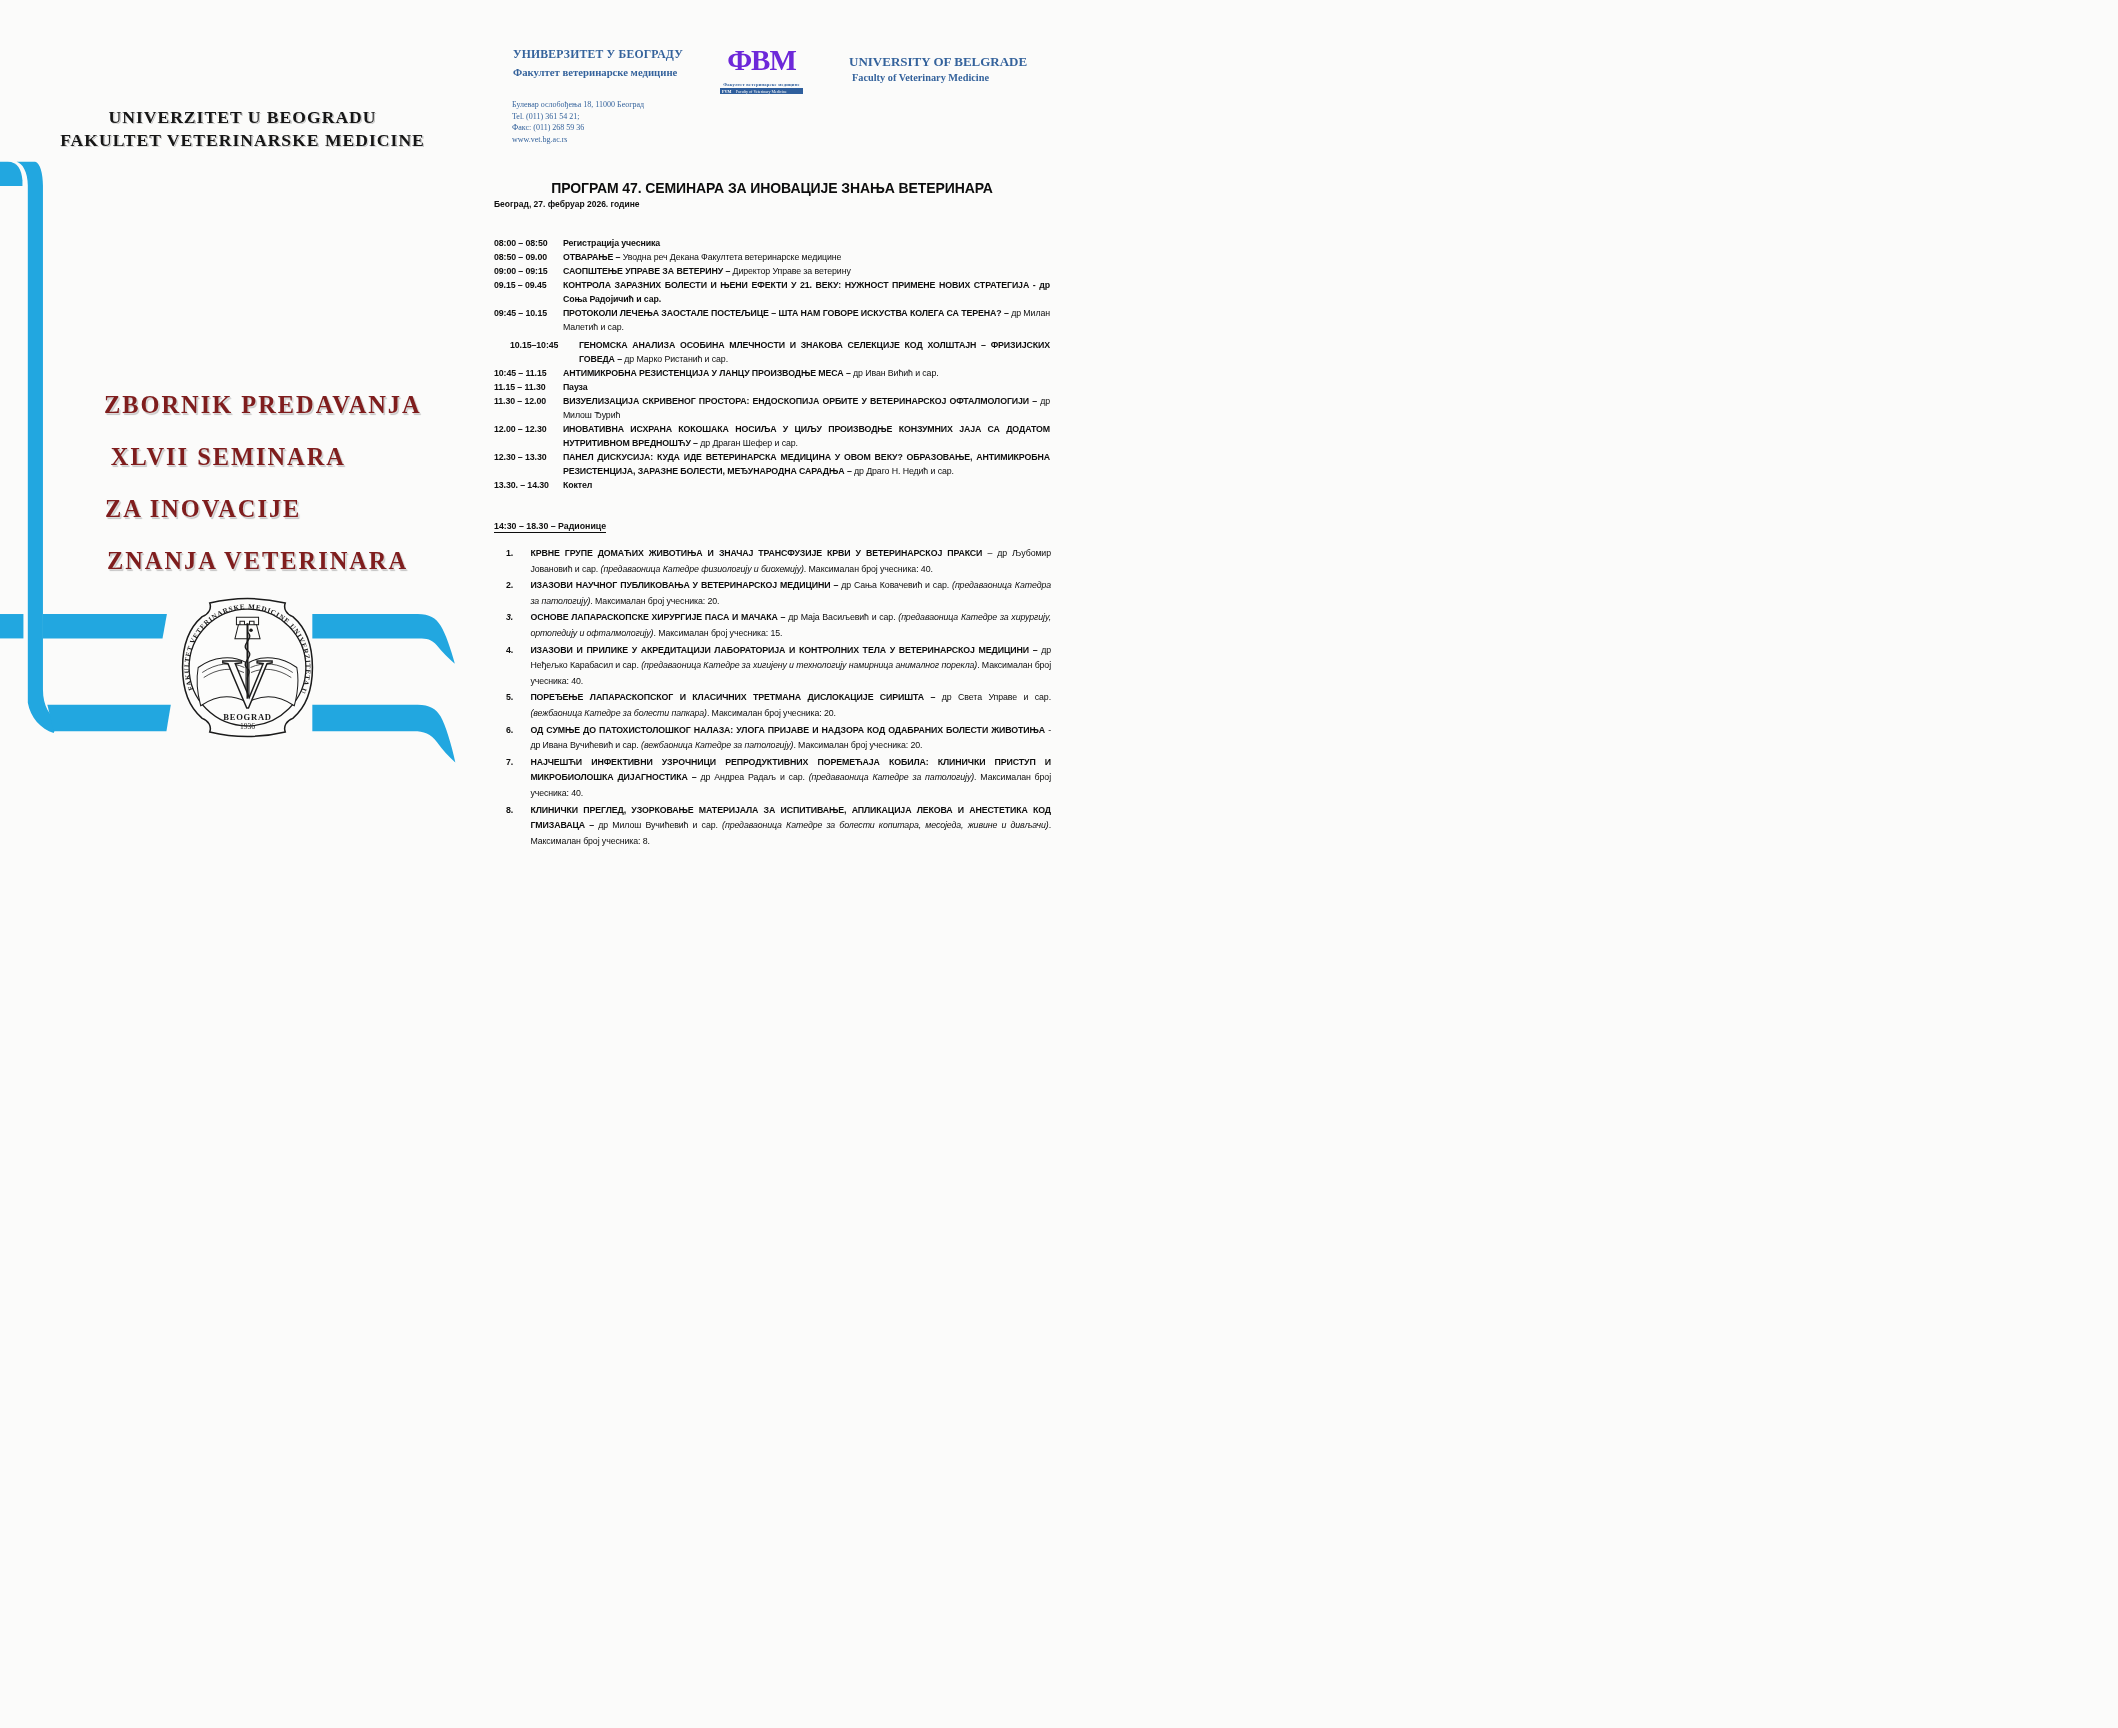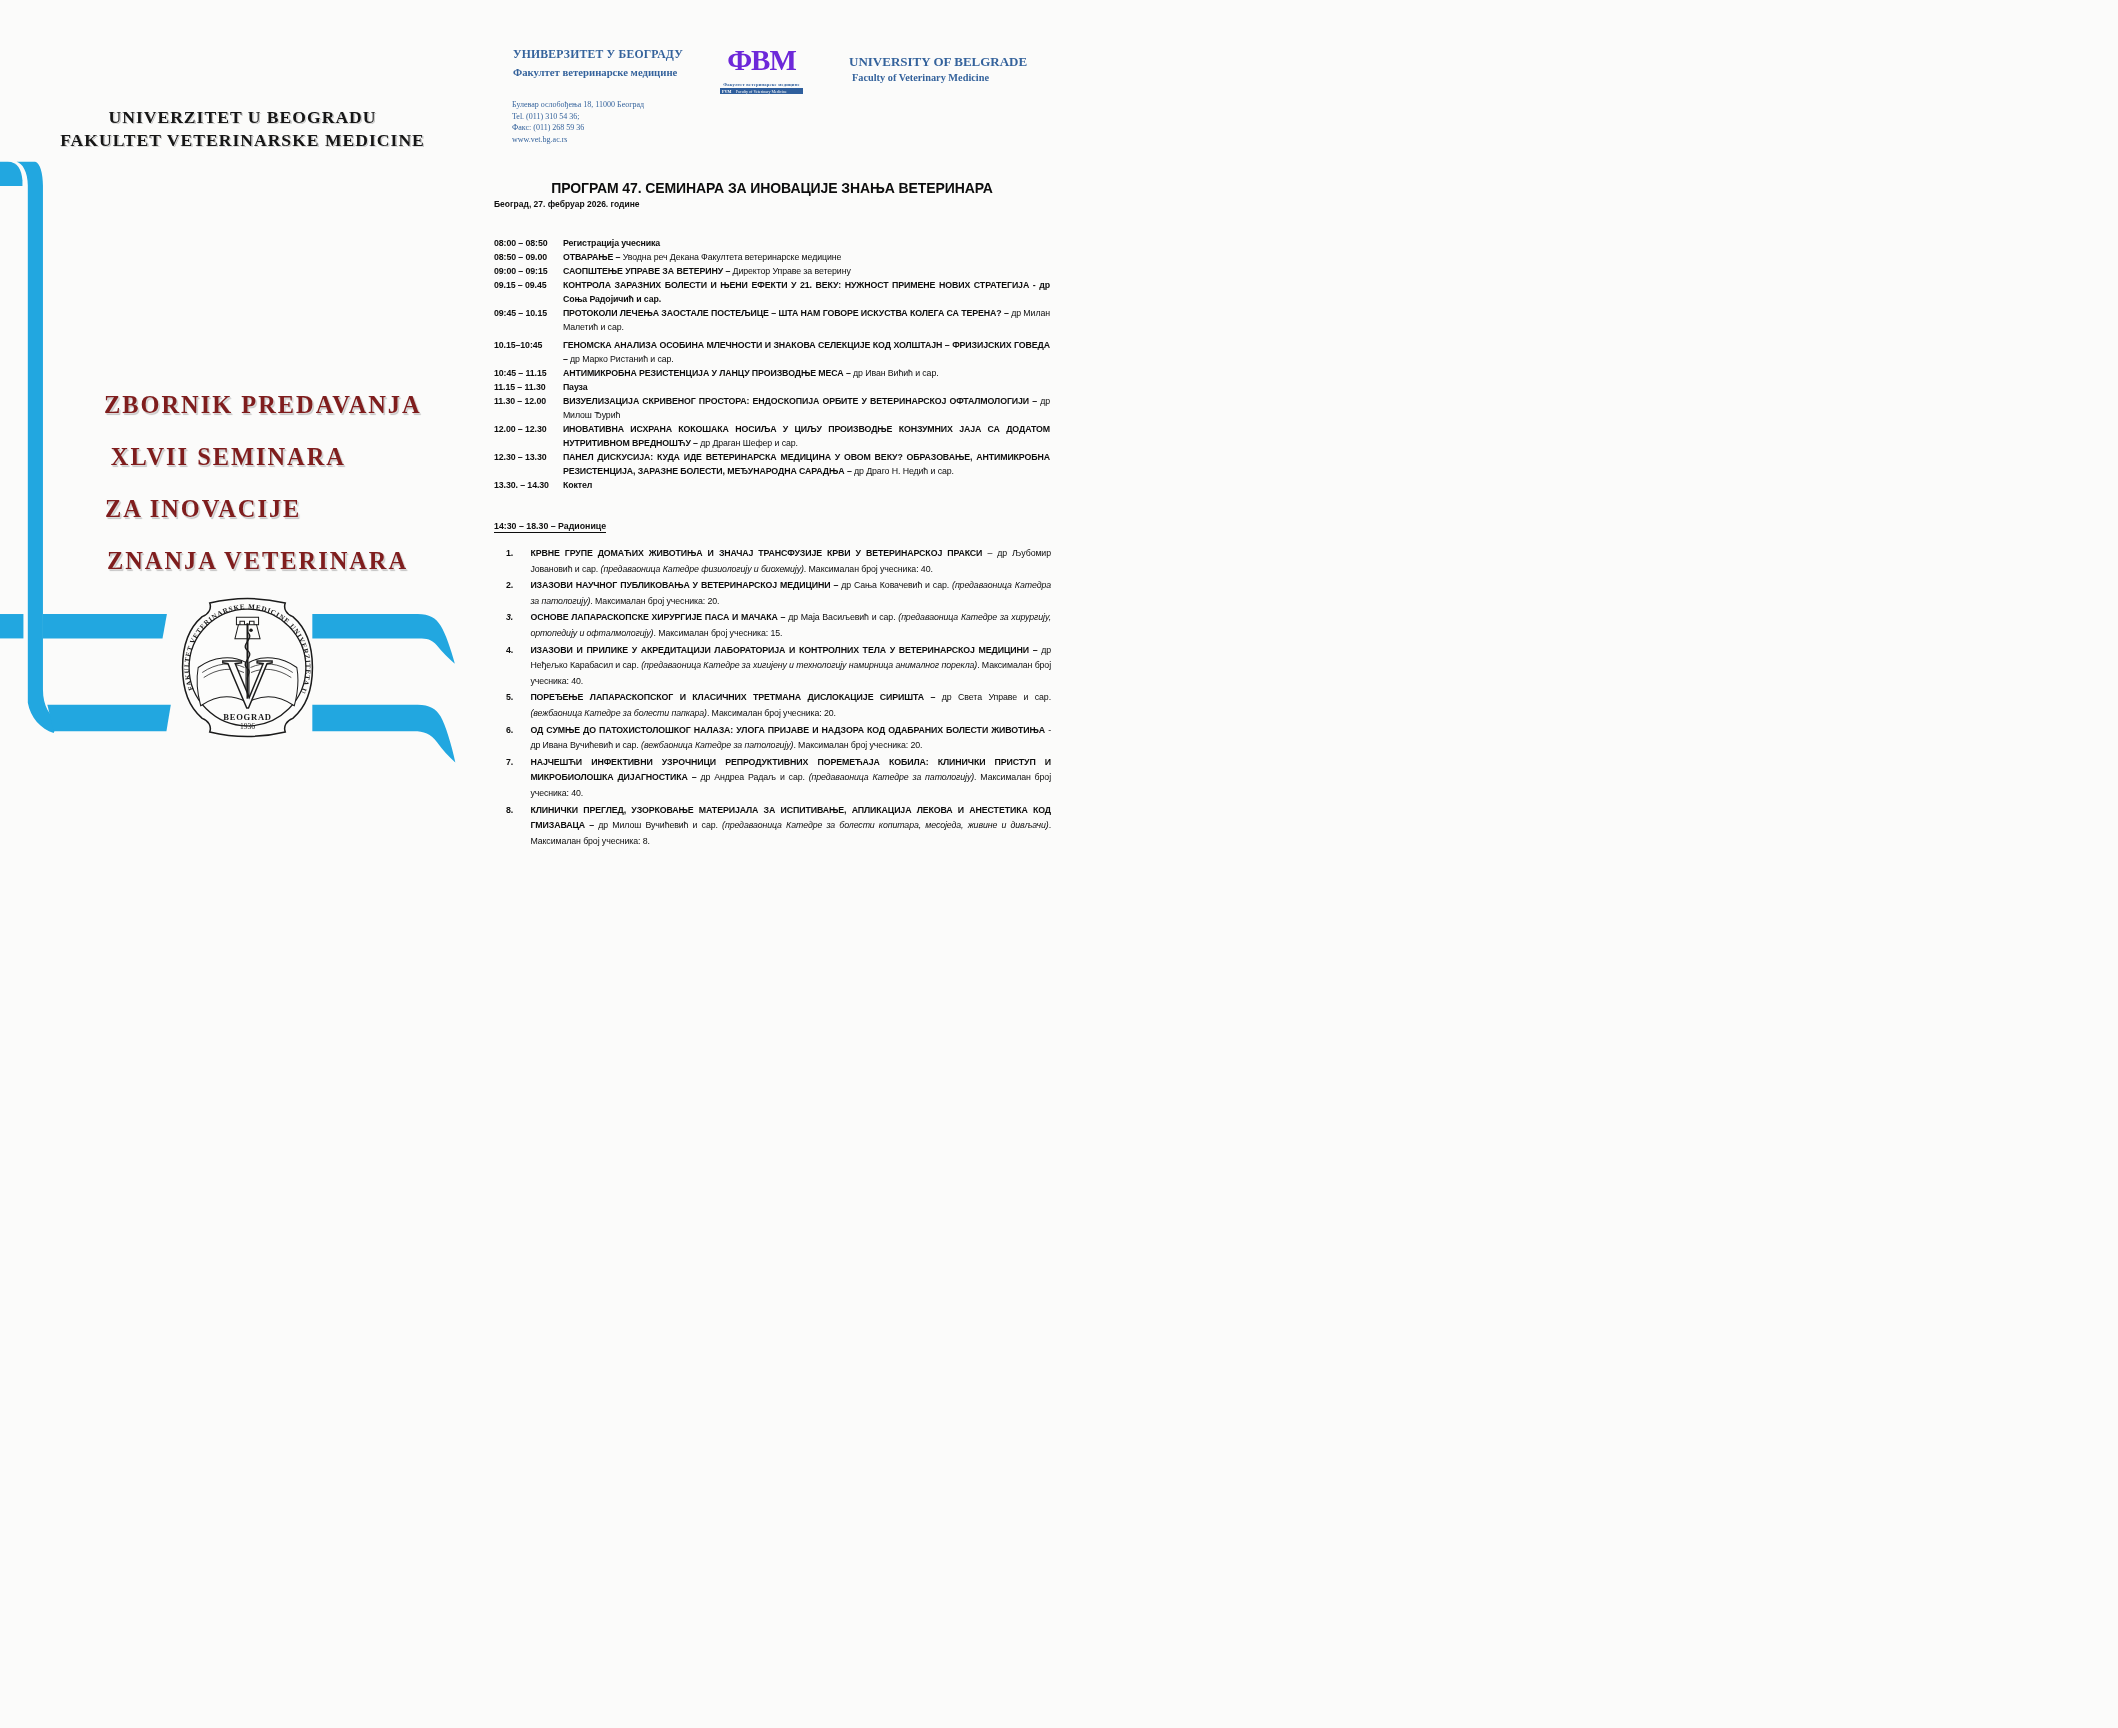--- a/index.html
+++ b/index.html
@@ -36,21 +36,21 @@
   .lh-eng-title{left:849px;top:54px;font-family:"Liberation Serif",serif;font-weight:bold;font-size:13px;}
   .lh-eng-sub{left:852px;top:72px;font-family:"Liberation Serif",serif;font-weight:bold;font-size:10.3px;}
 
   
   .prog-title{position:absolute;left:494px;top:180px;width:556px;text-align:center;
       font-weight:bold;font-size:14px;letter-spacing:-0.1px;}
   .prog-sub{position:absolute;left:494px;top:199px;width:556px;text-align:left;
       font-weight:bold;font-size:8.5px;}
   .schedule{position:absolute;left:494px;top:236px;width:556px;font-size:8.8px;line-height:14px;letter-spacing:-0.1px;}
   .sched-row{display:flex;}
-  .sched-row:nth-child(6){margin-top:4.4px;}
+  .sched-row:nth-child(6){margin-top:4.4px;margin-left:16px;}
   .sched-time{flex:0 0 64px;font-weight:bold;white-space:nowrap;}
   .sched-text{flex:1;text-align:justify;padding-left:4.9px;}
   .b{font-weight:bold;}
   .i{font-style:italic;}
   .ws-header{position:absolute;left:494px;top:521px;font-weight:bold;font-size:8.8px;
       border-bottom:1.2px solid #0d0d0d;padding-bottom:0.5px;}
   .workshops{position:absolute;left:504px;top:546px;width:547px;font-size:8.8px;line-height:15.6px;letter-spacing:-0.1px;}
   .ws-row{display:flex;margin-bottom:1px;}
   .ws-num{flex:0 0 17.6px;font-weight:bold;padding-left:2px;}
   .ws-num.i{font-weight:bold;font-style:italic;}
@@ -115,21 +115,21 @@
       <circle cx="157" cy="76" r="3.5" fill="#1b1b1b" stroke="none"></circle>
     </g>
     <text x="150" y="254" text-anchor="middle" font-size="17" font-weight="bold" letter-spacing="1.5" fill="#1b1b1b">BEOGRAD</text>
     <text x="150" y="273" text-anchor="middle" font-size="15" fill="#1b1b1b">1936</text>
   </svg>
 
   <div class="lh lh-cyr-title">УНИВЕРЗИТЕТ У БЕОГРАДУ</div>
   <div class="lh lh-cyr-sub">Факултет ветеринарске медицине</div>
   <div class="lh lh-address">
     <div>Булевар ослобођења 18, 11000 Београд</div>
-    <div>Tel. (011) 310 54 36;</div>
+    <div>Tel. (011) 361 54 21;</div>
     <div>Факс: (011) 268 59 36</div>
     <div>www.vet.bg.ac.rs</div>
   </div>
 
   <div class="logo">
     <div class="logo-letters">ФВМ</div>
     <div class="logo-caption">Факултет ветеринарске медицине</div>
     <div class="logo-banner">
       <span class="fvm">FVM</span>
       <span>Faculty of Veterinary Medicine</span>

